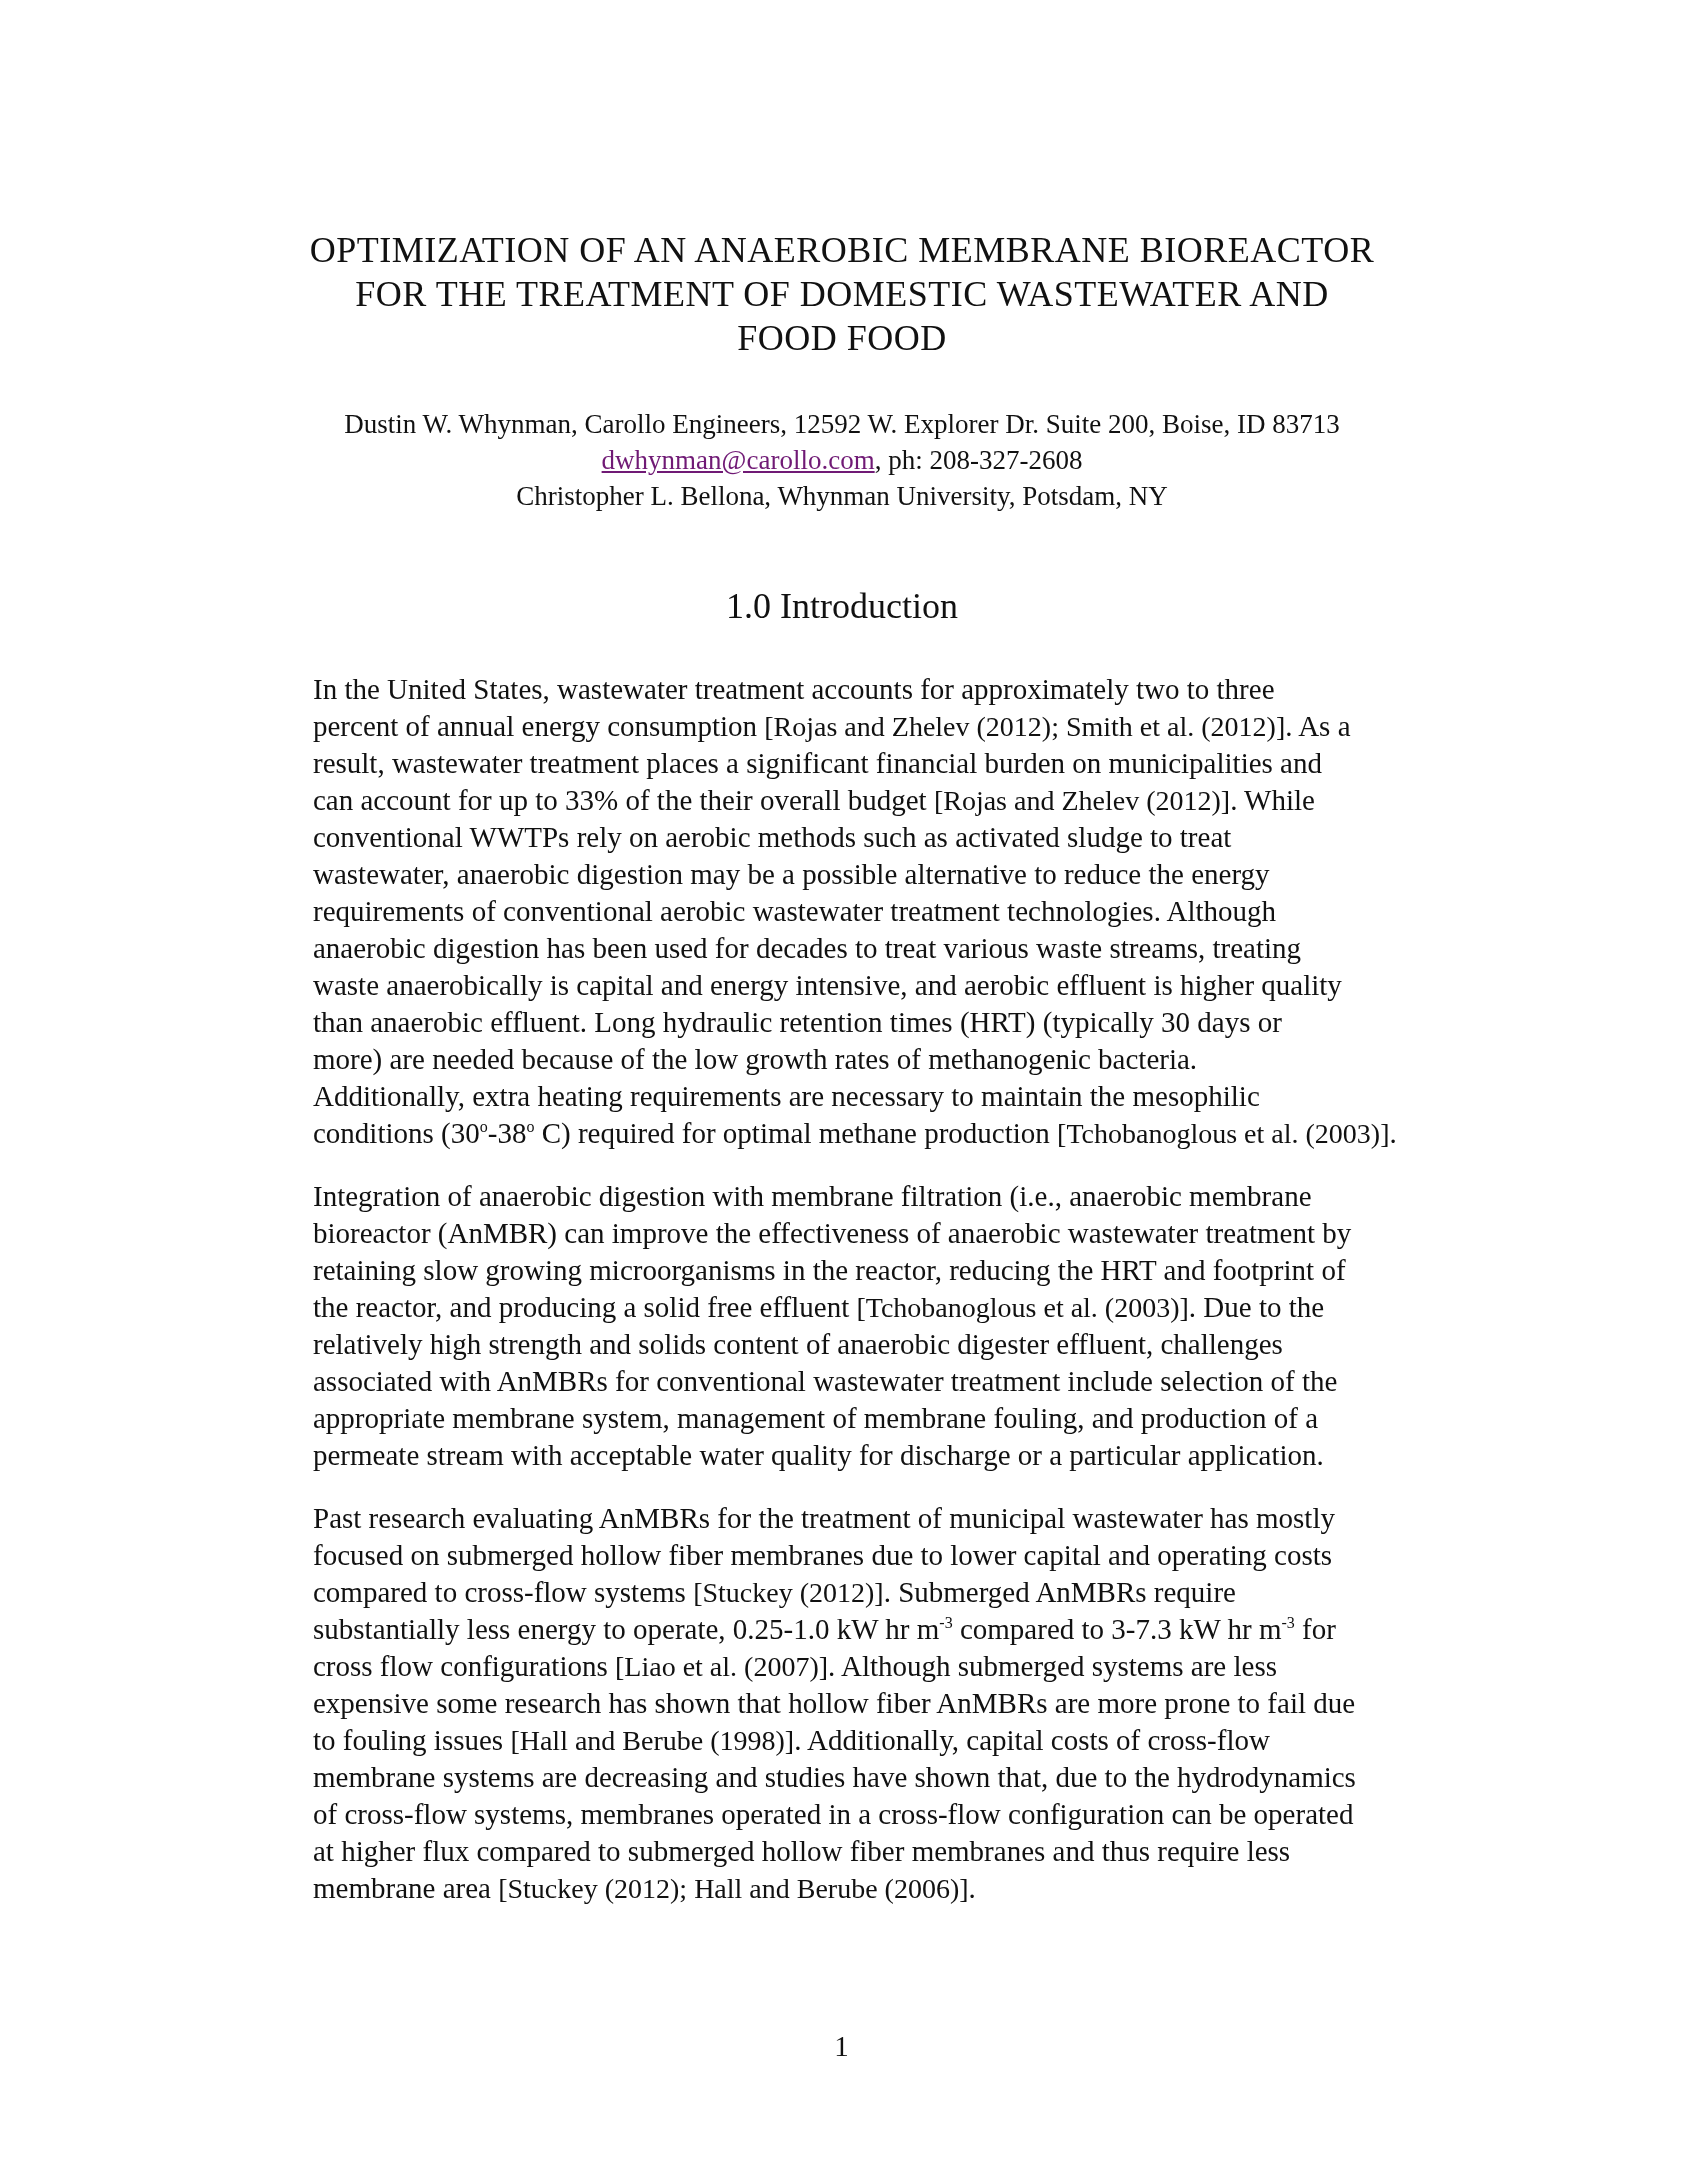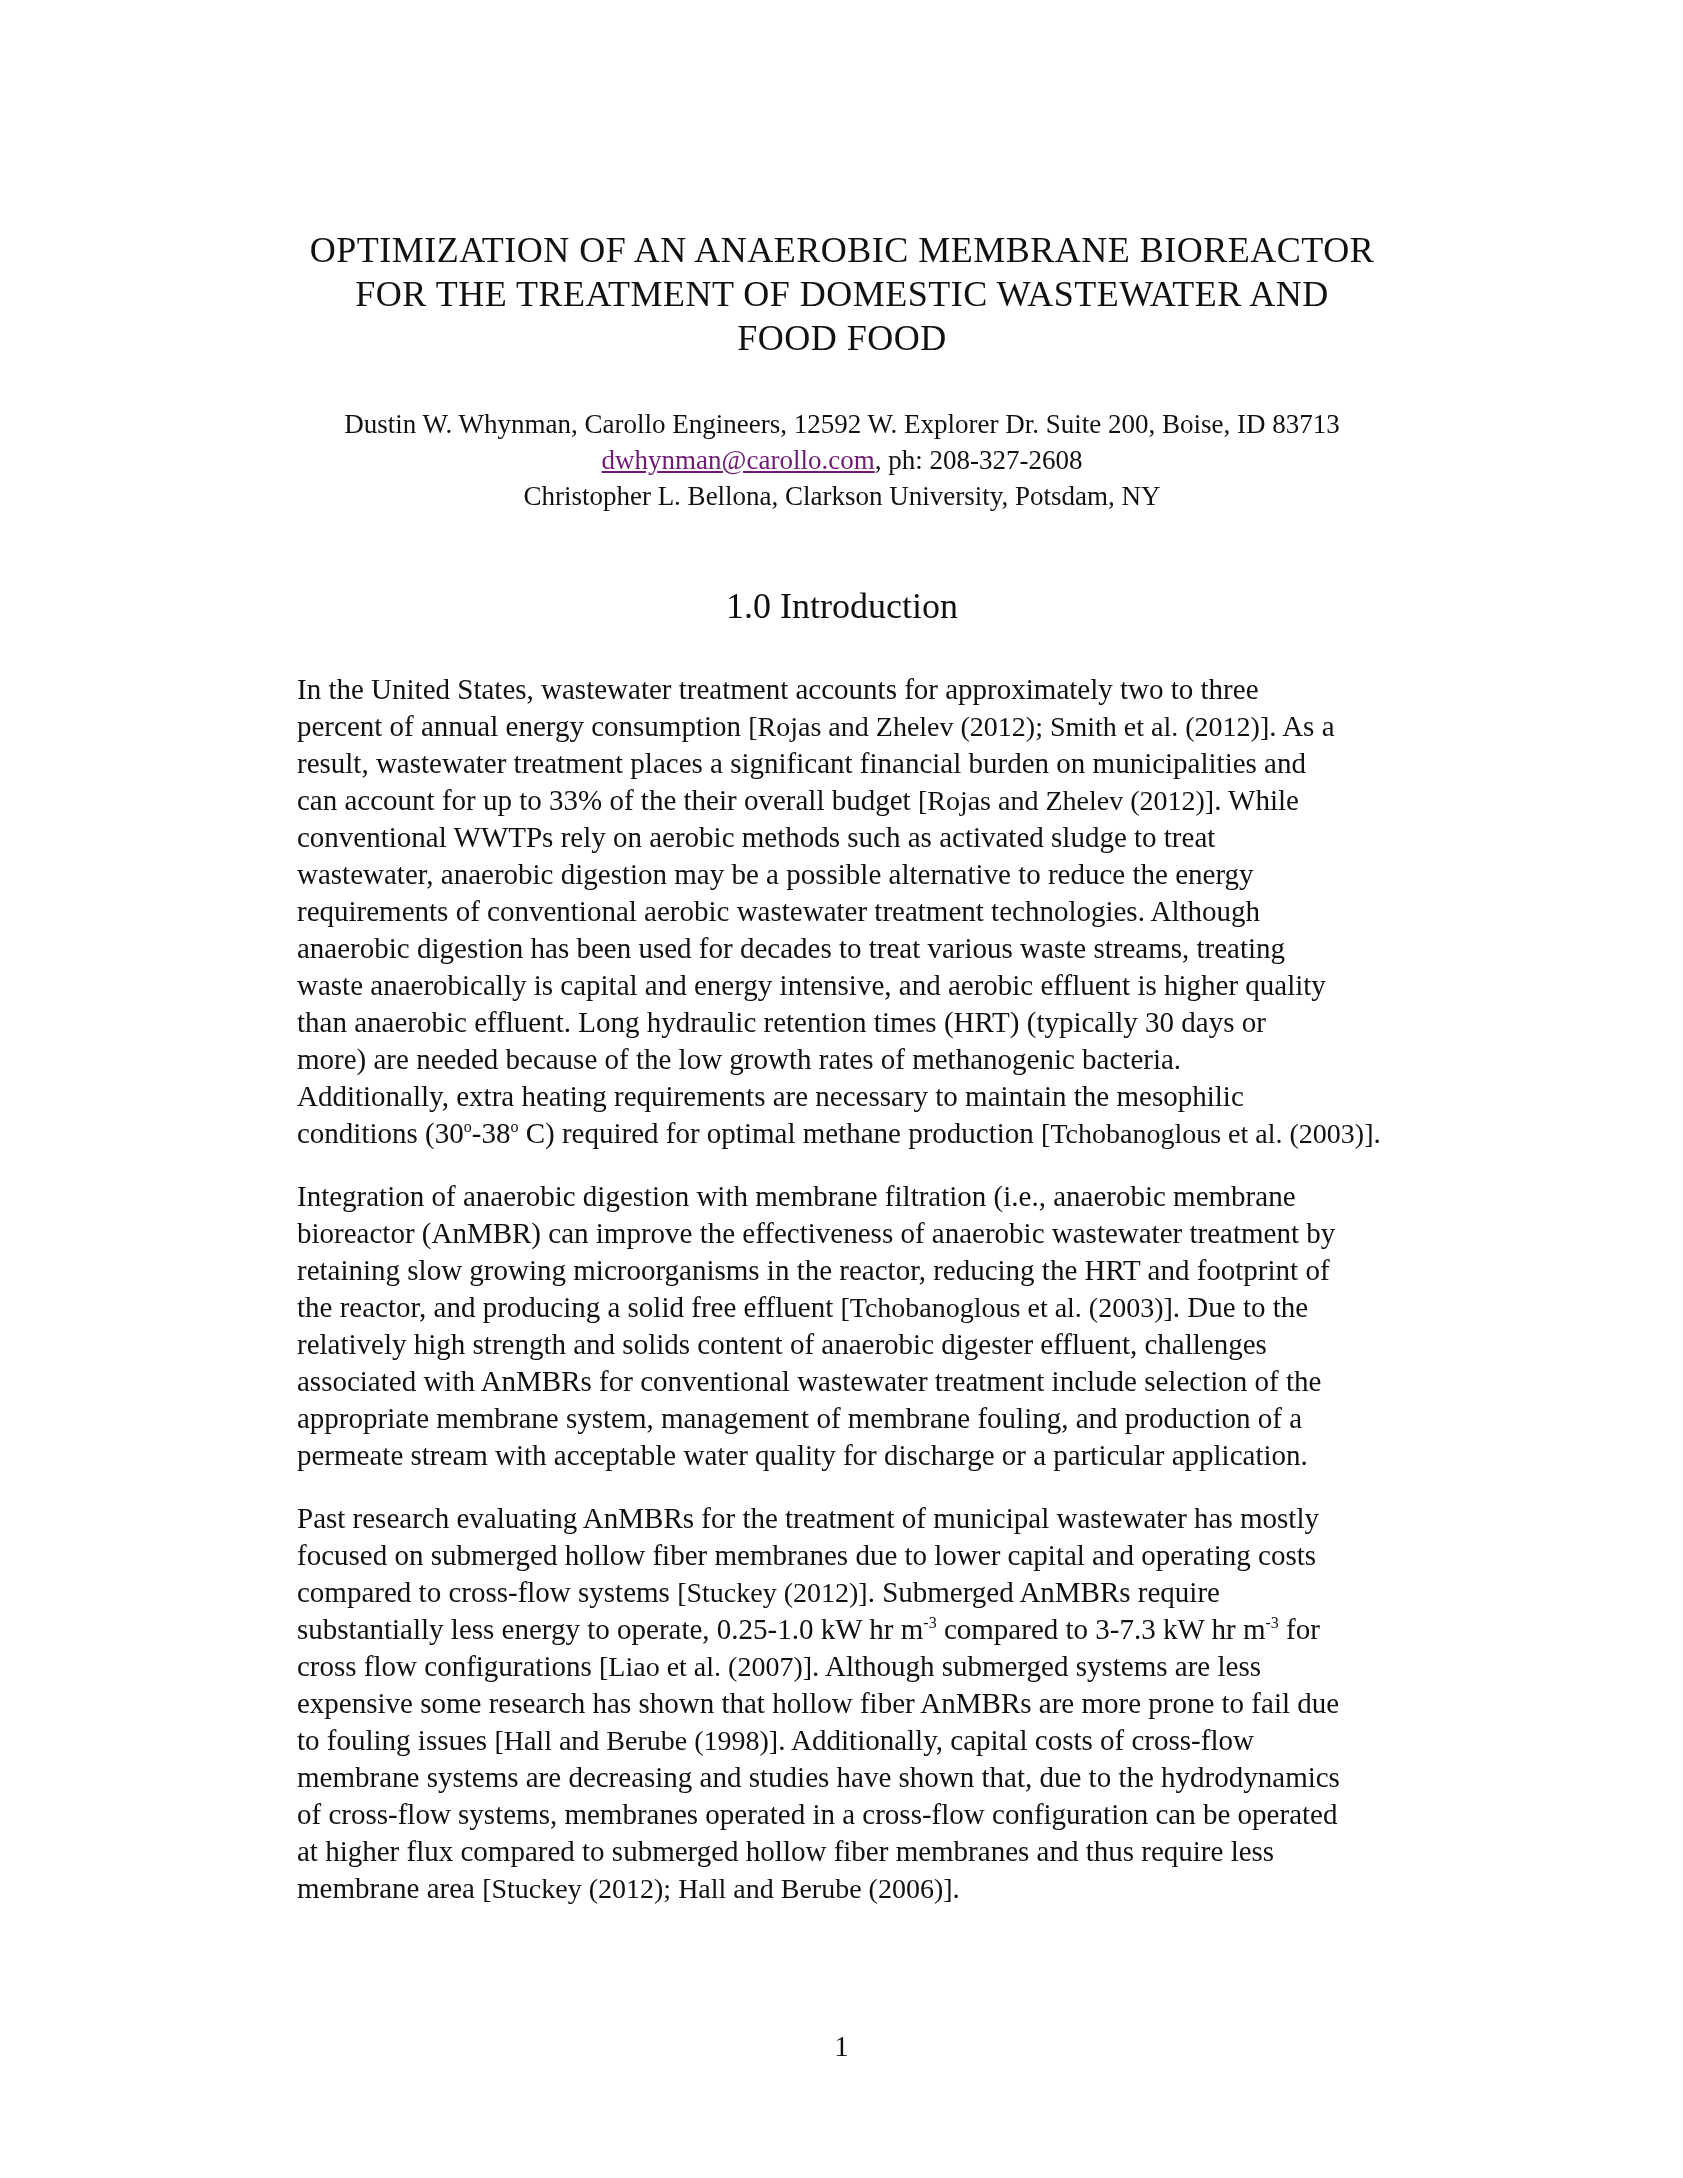--- a/index.html
+++ b/index.html
@@ -8,42 +8,42 @@
   .page { position: absolute; left: 0; top: 0; width: 1488px; height: 2178px; }
   .title { position: absolute; left: 248px; width: 1188px; top: 228px; text-align: center;
            font-size: 36px; line-height: 44px; letter-spacing: 0.5px; }
   .title div { white-space: nowrap; }
   .authors { position: absolute; left: 248px; width: 1188px; top: 406px; text-align: center;
              font-size: 27px; line-height: 36px; }
   .authors a { color: #701a75; text-decoration: underline; }
   .section-heading { position: absolute; left: 248px; width: 1188px; top: 584px; text-align: center;
                      font-size: 36px; line-height: 44px; }
   .body { position: absolute; left: 297px; width: 1183px; top: 671px; font-size: 29px; line-height: 37px; }
-  .para { margin: 0 0 26px 0; }
+  .para { margin: 0 0 26px 16px; }
   .line { white-space: nowrap; display: block; }
   .cite { font-size: 28px; }
   sup { font-size: 16px; line-height: 0; vertical-align: 11px; }
   .page-number { position: absolute; left: 0; width: 1683px; top: 2030px; text-align: center; font-size: 29px; }
 </style>
 </head>
 <body>
 
 <div class="page">
   <div class="title">
     <div>OPTIMIZATION OF AN ANAEROBIC MEMBRANE BIOREACTOR</div>
     <div>FOR THE TREATMENT OF DOMESTIC WASTEWATER AND</div>
     <div>FOOD FOOD</div>
   </div>
 
   <div class="authors">
     <div>Dustin W. Whynman, Carollo Engineers, 12592 W. Explorer Dr. Suite 200, Boise, ID 83713</div>
     <div>
       <a href="mailto:dwhynman@carollo.com">dwhynman@carollo.com</a><span>, ph: 208-327-2608</span>
     </div>
-    <div>Christopher L. Bellona, Clarkson University, Potsdam, NY</div>
+    <div>Christopher L. Bellona, Whynman University, Potsdam, NY</div>
   </div>
 
   <div class="section-heading">1.0 Introduction</div>
 
   <div class="body" id="body">
       <div class="para">
         <span class="line">In the United States, wastewater treatment accounts for approximately two to three</span>
         <span class="line">percent of annual energy consumption <span class="cite">[Rojas and Zhelev (2012); Smith et al. (2012)]</span>. As a</span>
         <span class="line">result, wastewater treatment places a significant financial burden on municipalities and</span>
         <span class="line">can account for up to 33% of the their overall budget <span class="cite">[Rojas and Zhelev (2012)]</span>. While</span>

